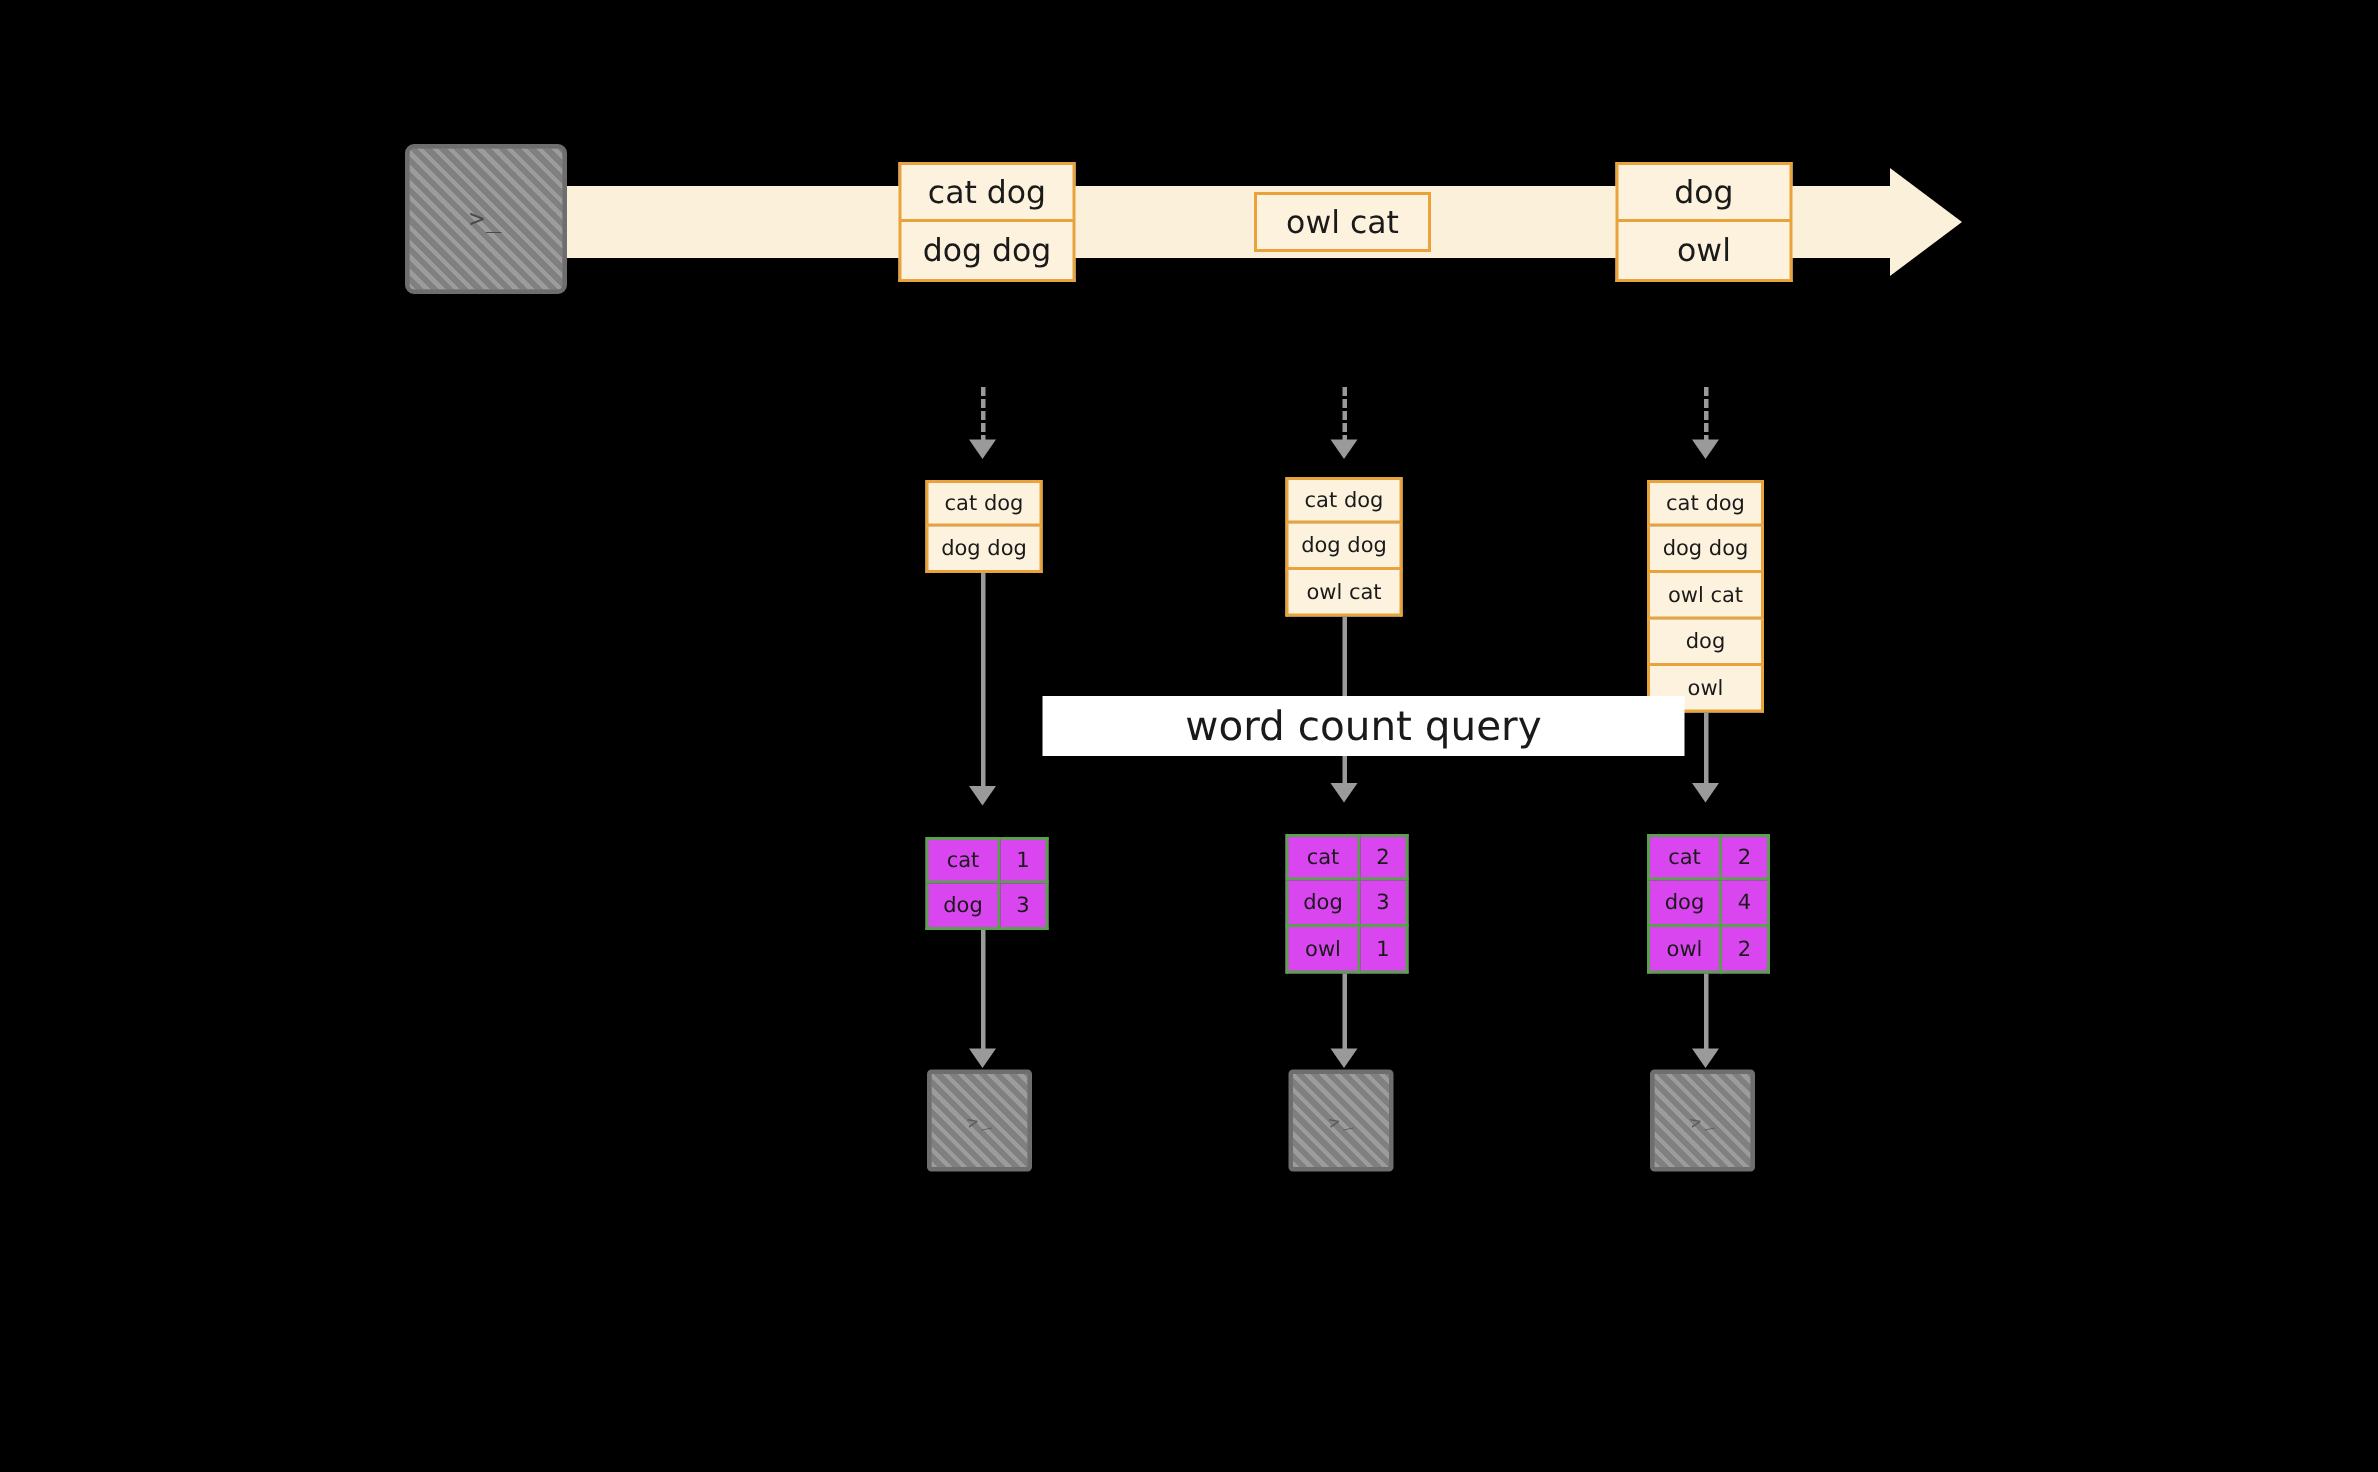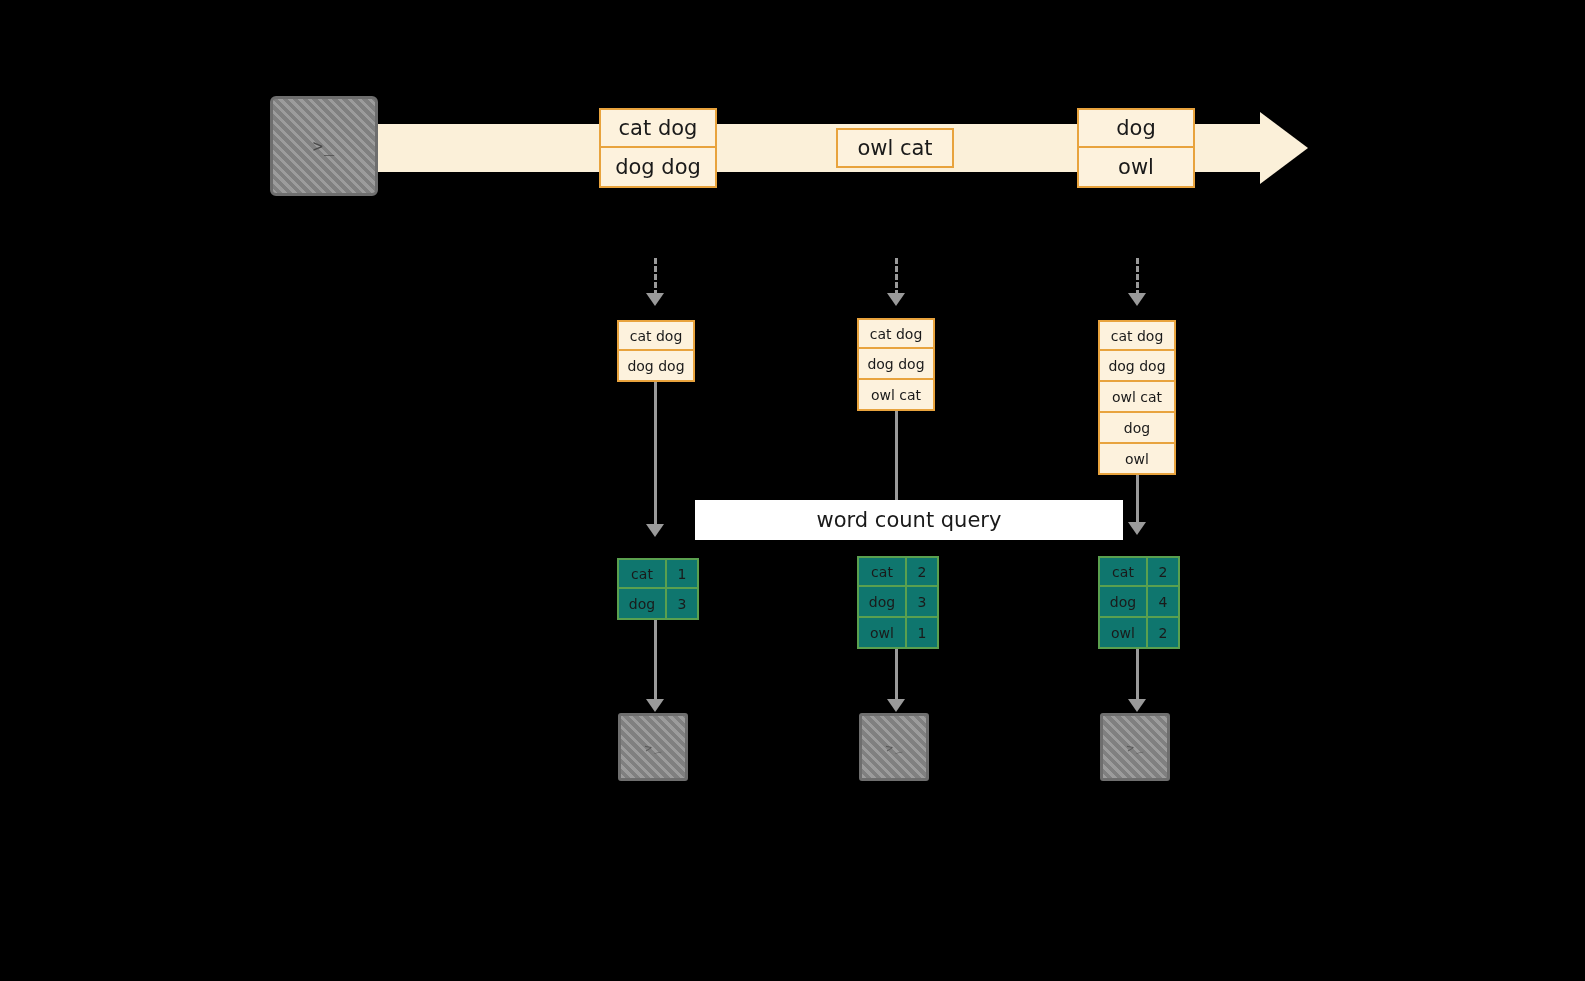--- a/index.html
+++ b/index.html
@@ -93,21 +93,21 @@
   }
   .rec + .rec { border-top: none; }
   
   .res {
     display: flex;
     box-sizing: border-box;
   }
   .res .k, .res .v {
     border: 2px solid #5aa04f;
     box-sizing: border-box;
-    background: #0f766e;
+    background: #d946ef;
     height: 31px;
     display: flex;
     align-items: center;
     justify-content: center;
     font-size: 14px;
     color: #1a1a1a;
   }
   .res .k { width: 50px; }
   .res .v { width: 32px; border-left: none; }
   .res + .res .k, .res + .res .v { border-top: none; }
@@ -128,23 +128,22 @@
     border-top: 13px solid #9a9a9a;
   }
   
   .banner {
     position: absolute;
     background: #ffffff;
     color: #1a1a1a;
     display: flex;
     align-items: center;
     justify-content: center;
-    font-size: 21px;
+    font-size: 27px;
     white-space: nowrap;
-    margin-top: 36px;
   }
 </style>
 </head>
 <body>
 
 <div id="stage">
 
   <div class="stream"></div>
   <div class="stream-head"></div>
 

